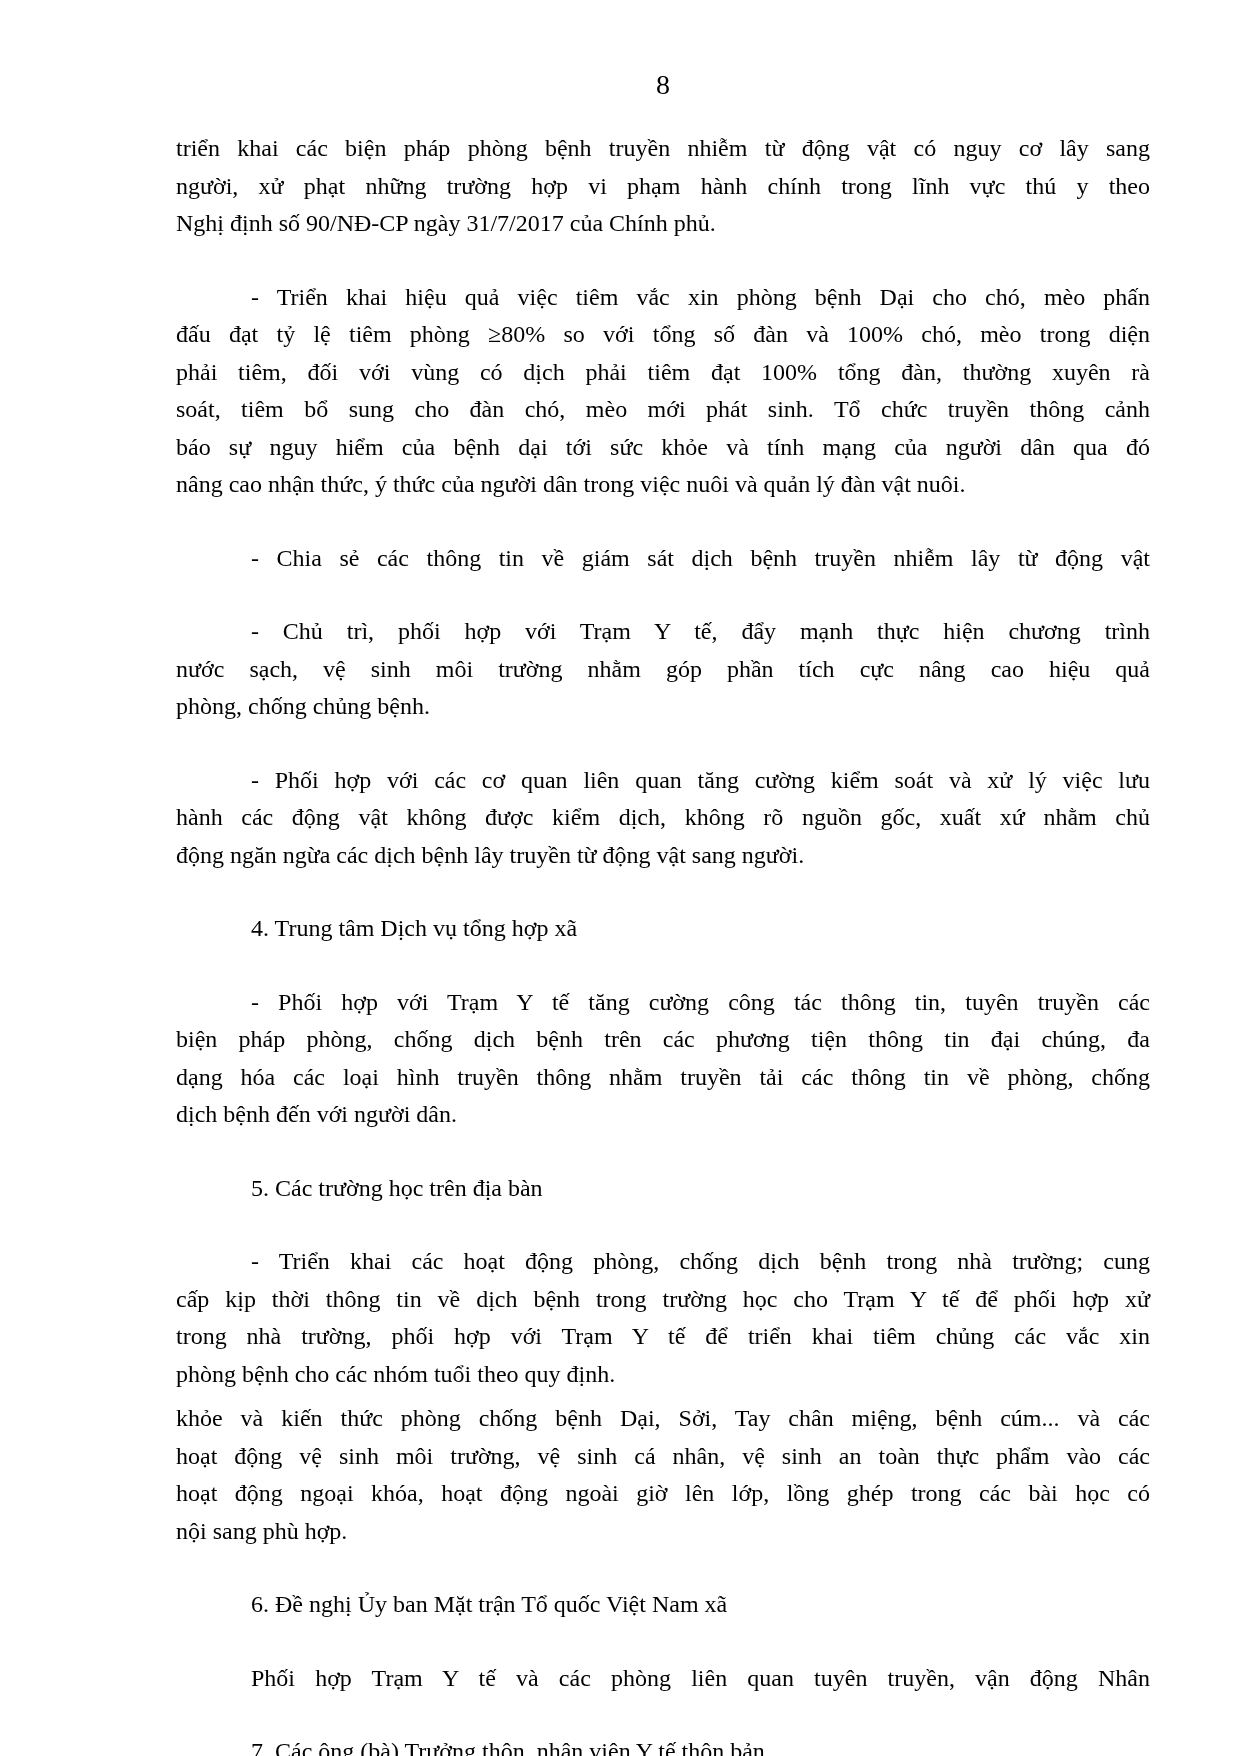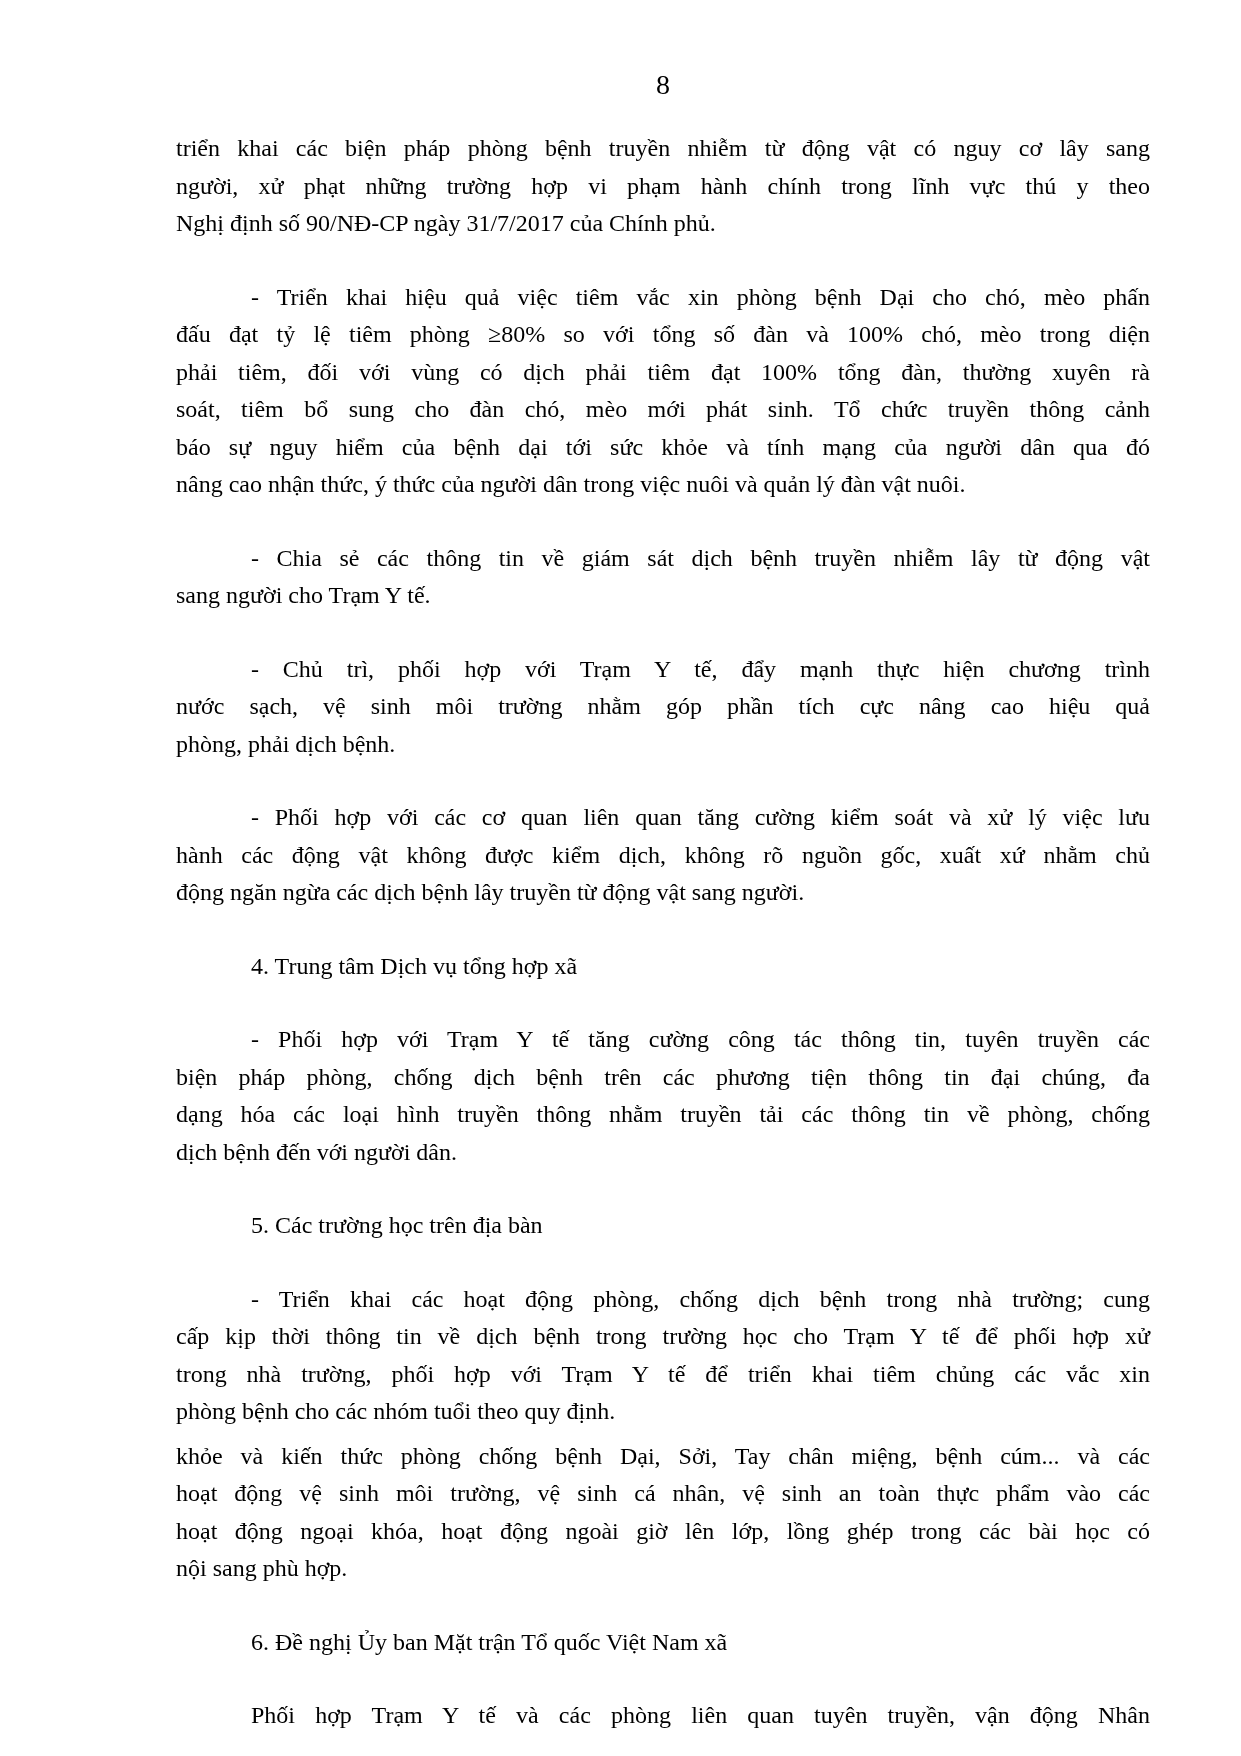--- a/index.html
+++ b/index.html
@@ -70,26 +70,25 @@
       <div class="block para">
         <div class="line fill indent">- Triển khai hiệu quả việc tiêm vắc xin phòng bệnh Dại cho chó, mèo phấn</div>
         <div class="line fill">đấu đạt tỷ lệ tiêm phòng ≥80% so với tổng số đàn và 100% chó, mèo trong diện</div>
         <div class="line fill">phải tiêm, đối với vùng có dịch phải tiêm đạt 100% tổng đàn, thường xuyên rà</div>
         <div class="line fill">soát, tiêm bổ sung cho đàn chó, mèo mới phát sinh. Tổ chức truyền thông cảnh</div>
         <div class="line fill">báo sự nguy hiểm của bệnh dại tới sức khỏe và tính mạng của người dân qua đó</div>
         <div class="line">nâng cao nhận thức, ý thức của người dân trong việc nuôi và quản lý đàn vật nuôi.</div>
       </div>
       <div class="block para">
         <div class="line fill indent">- Chia sẻ các thông tin về giám sát dịch bệnh truyền nhiễm lây từ động vật</div>
-        <div class="line">sang người cho Trạm Y tế.</div>
       </div>
       <div class="block para">
         <div class="line fill indent">- Chủ trì, phối hợp với Trạm Y tế, đẩy mạnh thực hiện chương trình</div>
         <div class="line fill">nước sạch, vệ sinh môi trường nhằm góp phần tích cực nâng cao hiệu quả</div>
-        <div class="line">phòng, phải dịch bệnh.</div>
+        <div class="line">phòng, chống chủng bệnh.</div>
       </div>
       <div class="block para">
         <div class="line fill indent">- Phối hợp với các cơ quan liên quan tăng cường kiểm soát và xử lý việc lưu</div>
         <div class="line fill">hành các động vật không được kiểm dịch, không rõ nguồn gốc, xuất xứ nhằm chủ</div>
         <div class="line">động ngăn ngừa các dịch bệnh lây truyền từ động vật sang người.</div>
       </div>
       <div class="block heading">
         <div class="line indent">4. Trung tâm Dịch vụ tổng hợp xã</div>
       </div>
       <div class="block para">

